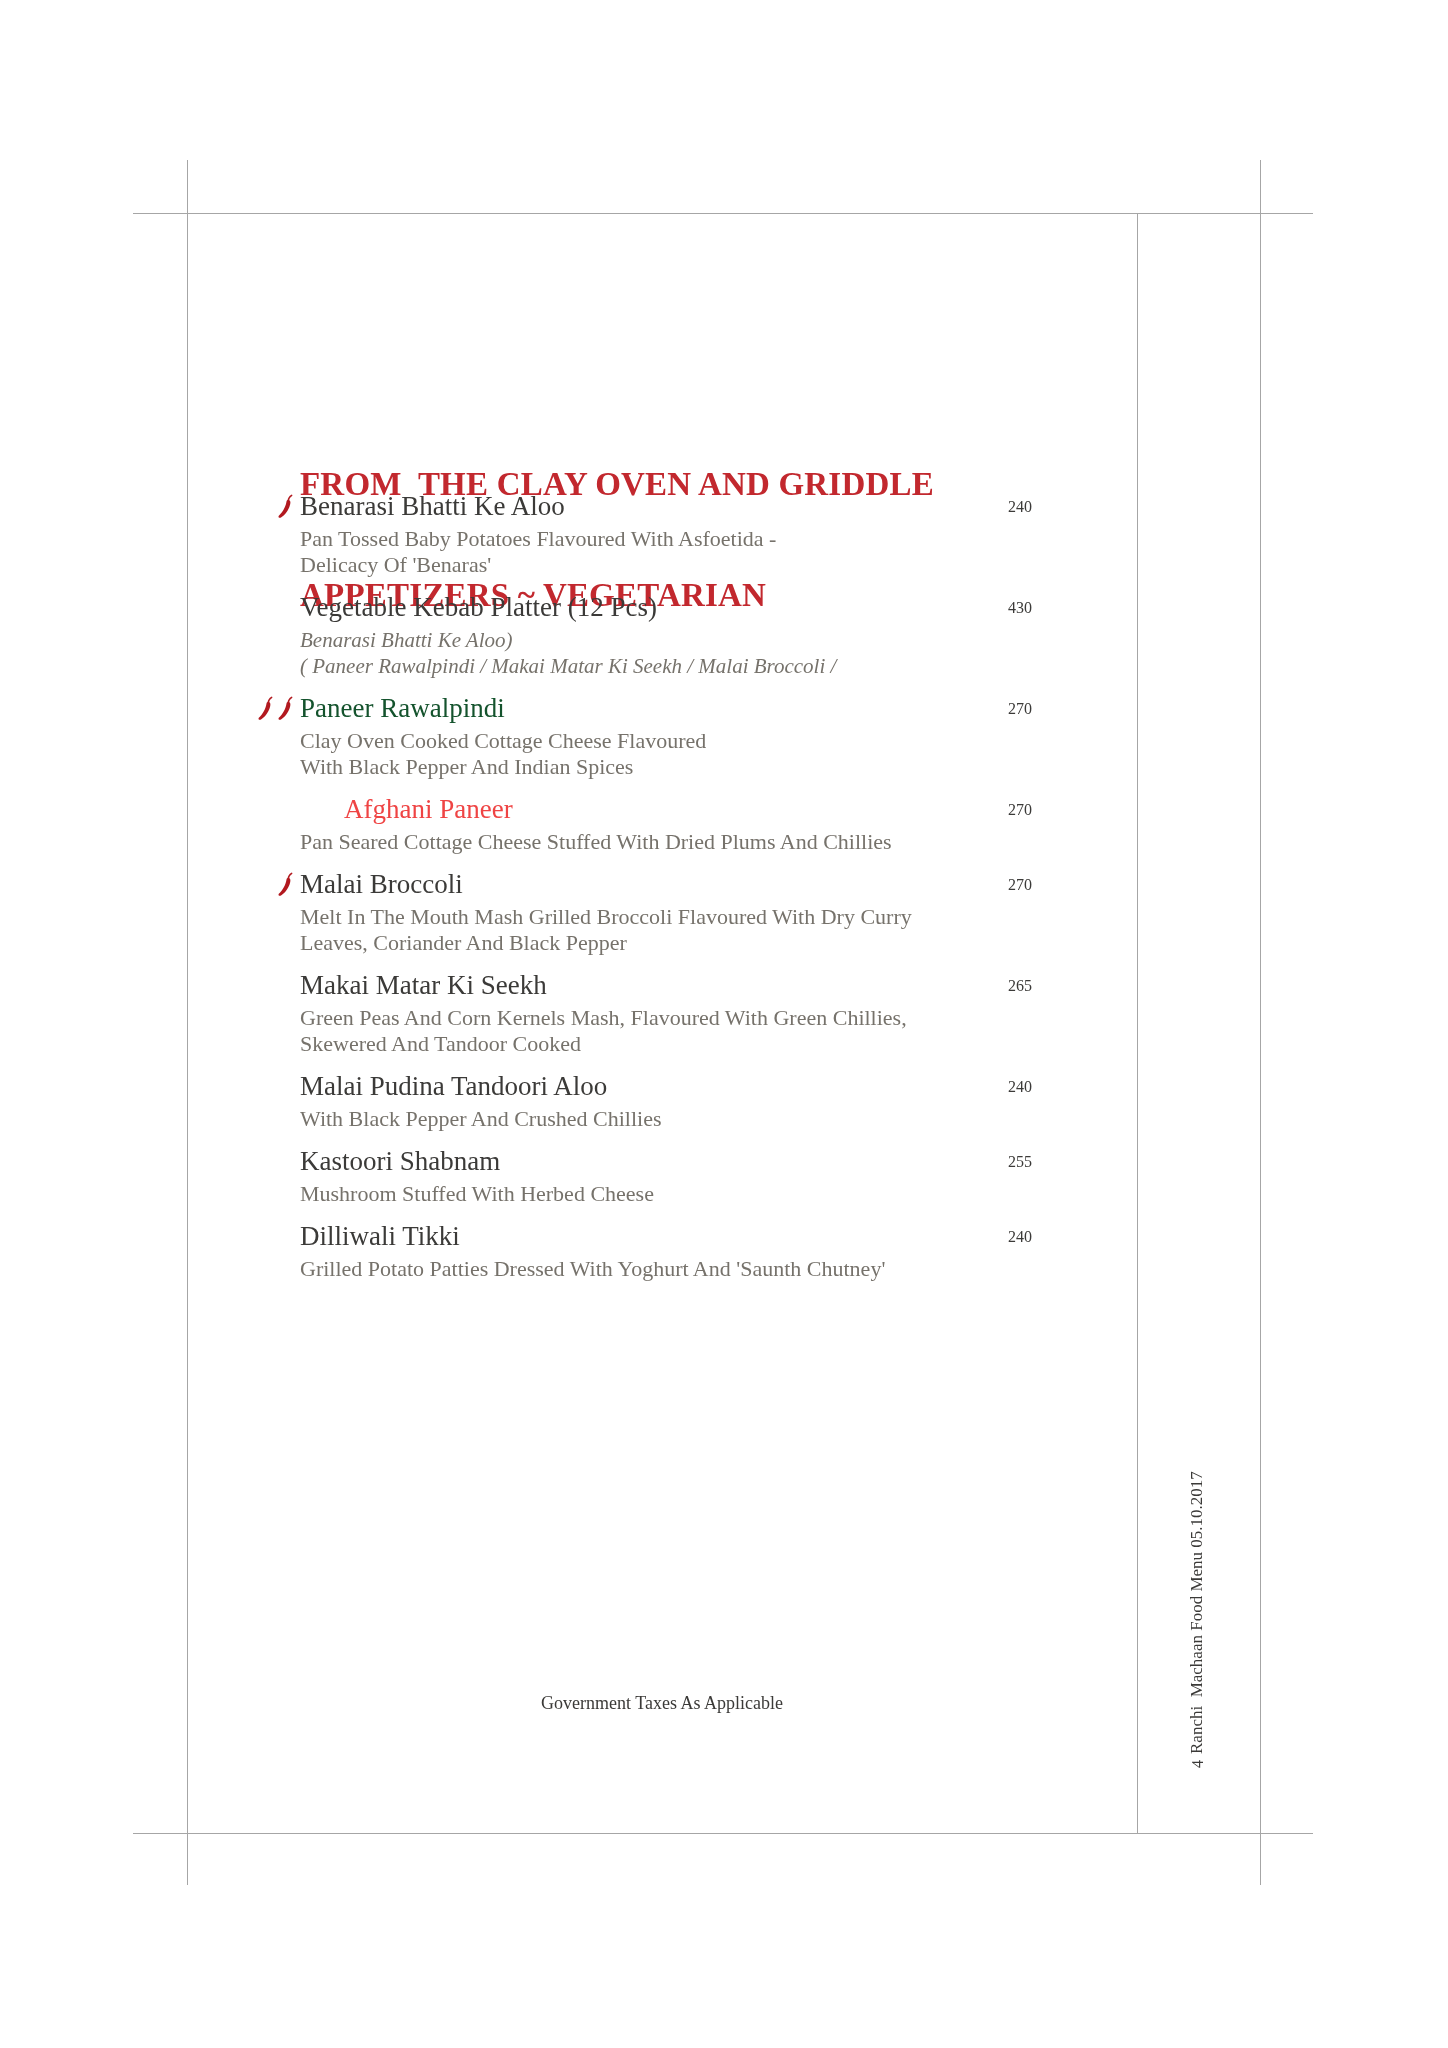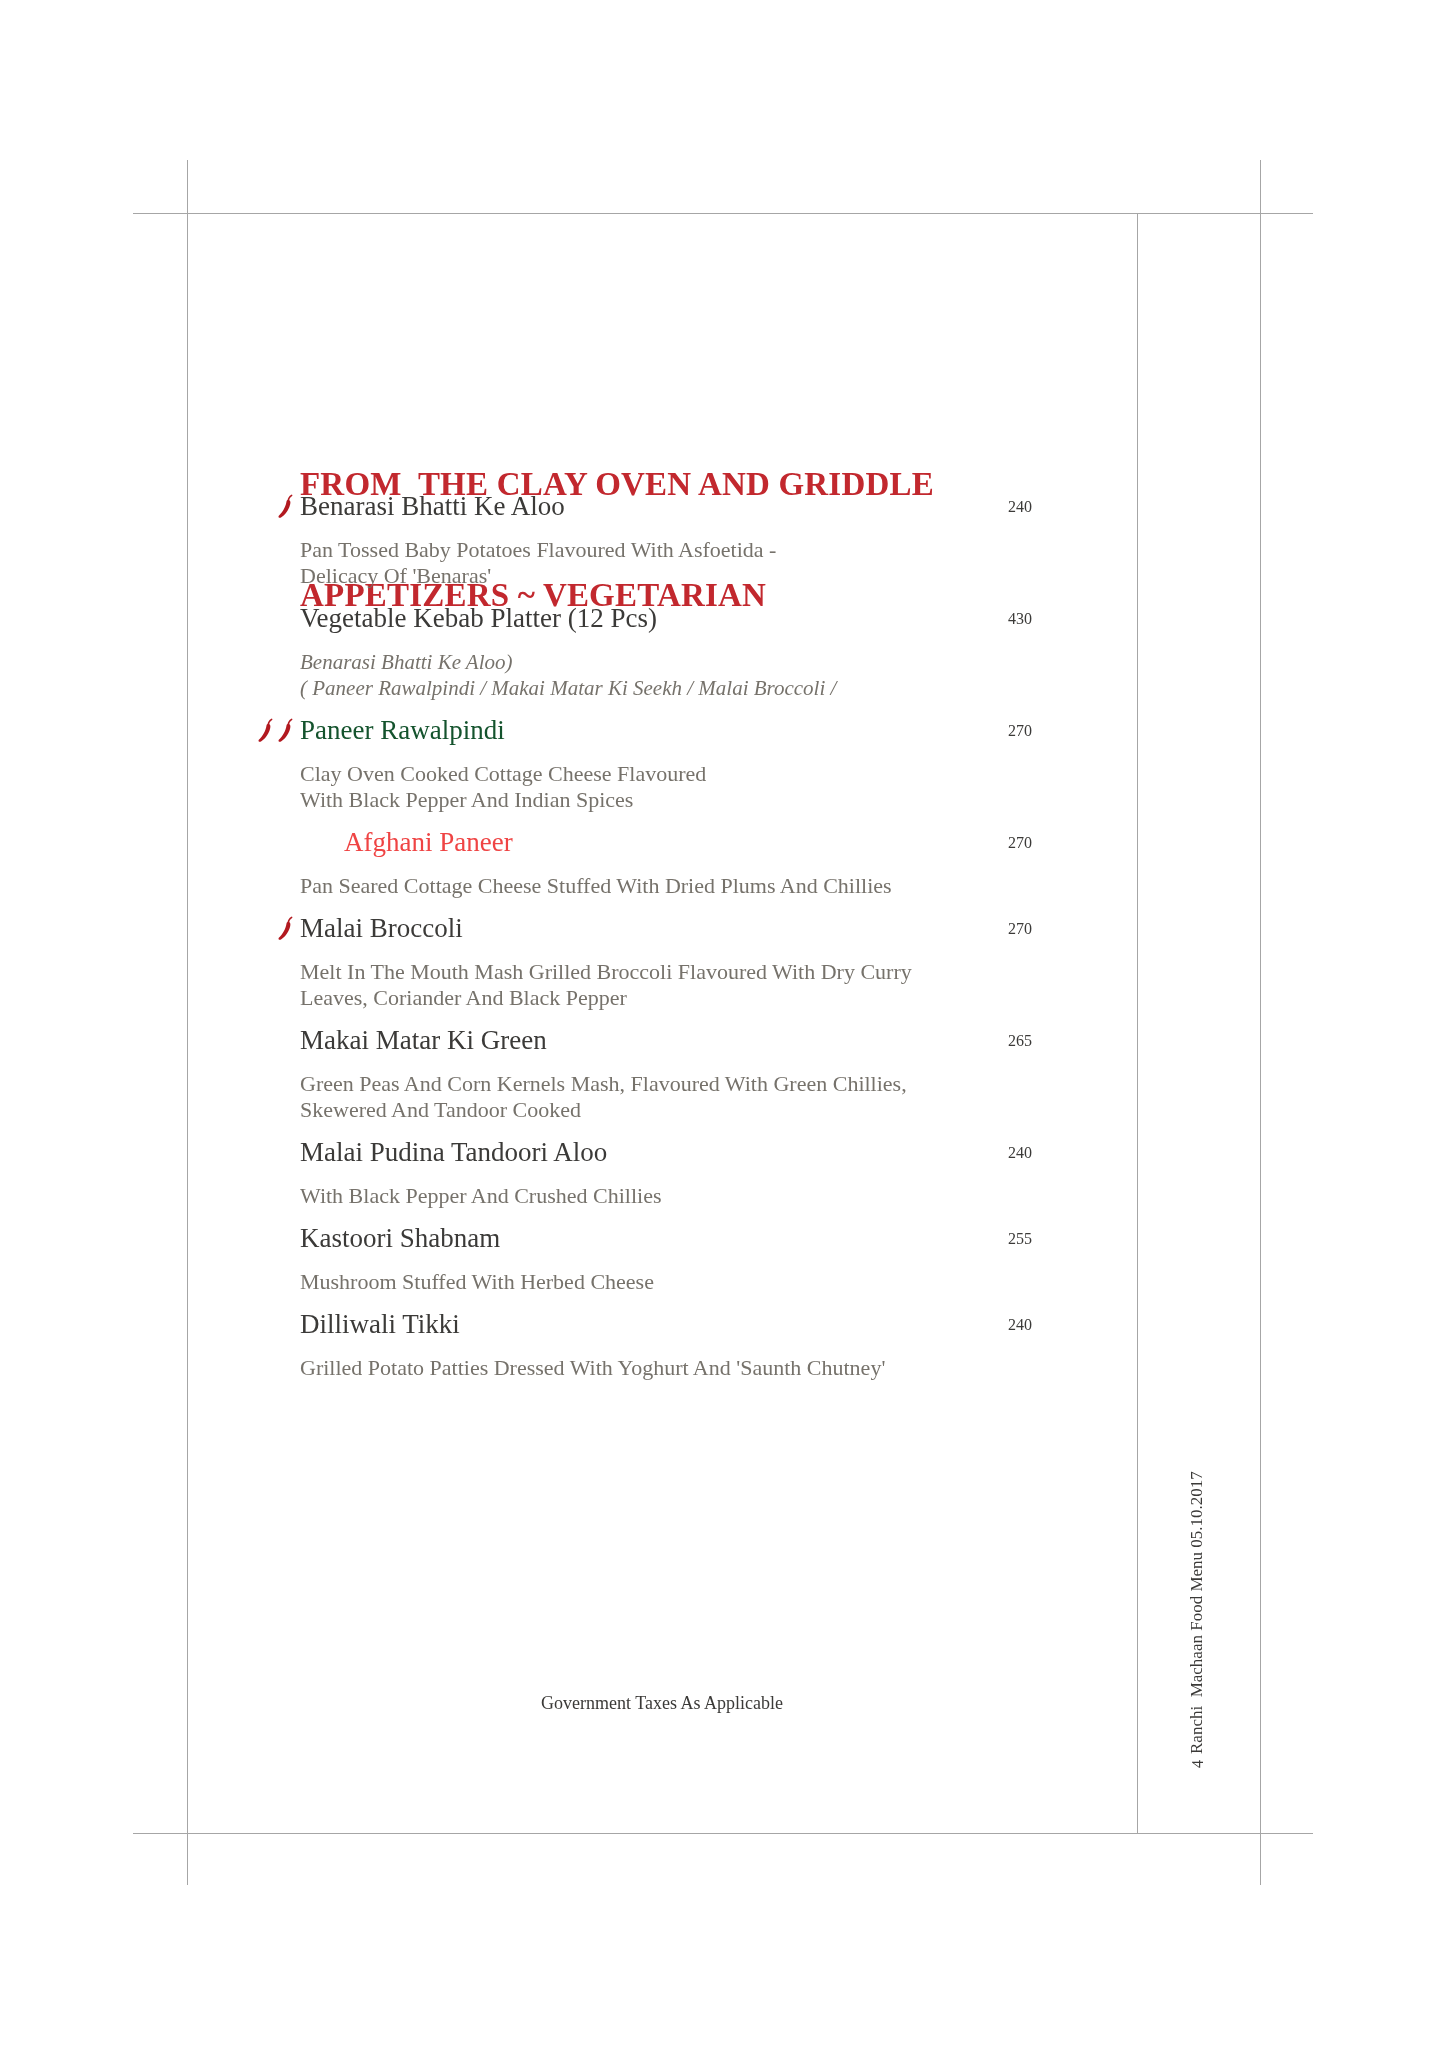--- a/index.html
+++ b/index.html
@@ -60,21 +60,21 @@
     line-height: 33px;
   }
   .item-price {
     position: absolute;
     right: 0;
     top: 0;
     font-size: 16px;
     line-height: 33px;
   }
   .item-desc {
-    margin-top: 14px;
+    margin-top: 3px;
   }
   .item-desc .desc-line {
     font-size: 22px;
     line-height: 26px;
   }
   .item-desc.italic .desc-line {
     font-style: italic;
     font-size: 21px;
   }
   .spice {
@@ -210,21 +210,21 @@
       <span class="item-price" style="color: rgb(59, 58, 56);">270</span>
     </div>
     <div class="item-desc">
           <div class="desc-line" style="color: rgb(118, 114, 107);">Melt In The Mouth Mash Grilled Broccoli Flavoured With Dry Curry</div>
           <div class="desc-line" style="color: rgb(118, 114, 107);">Leaves, Coriander And Black Pepper</div>
         </div>
   </div>
       <div class="menu-item">
     <div class="spice"></div>
     <div class="item-head">
-      <span class="item-name" style="color: rgb(59, 58, 56);">Makai Matar Ki Green</span>
+      <span class="item-name" style="color: rgb(59, 58, 56);">Makai Matar Ki Seekh</span>
       <span class="item-price" style="color: rgb(59, 58, 56);">265</span>
     </div>
     <div class="item-desc">
           <div class="desc-line" style="color: rgb(118, 114, 107);">Green Peas And Corn Kernels Mash, Flavoured With Green Chillies,</div>
           <div class="desc-line" style="color: rgb(118, 114, 107);">Skewered And Tandoor Cooked</div>
         </div>
   </div>
       <div class="menu-item">
     <div class="spice"></div>
     <div class="item-head">

